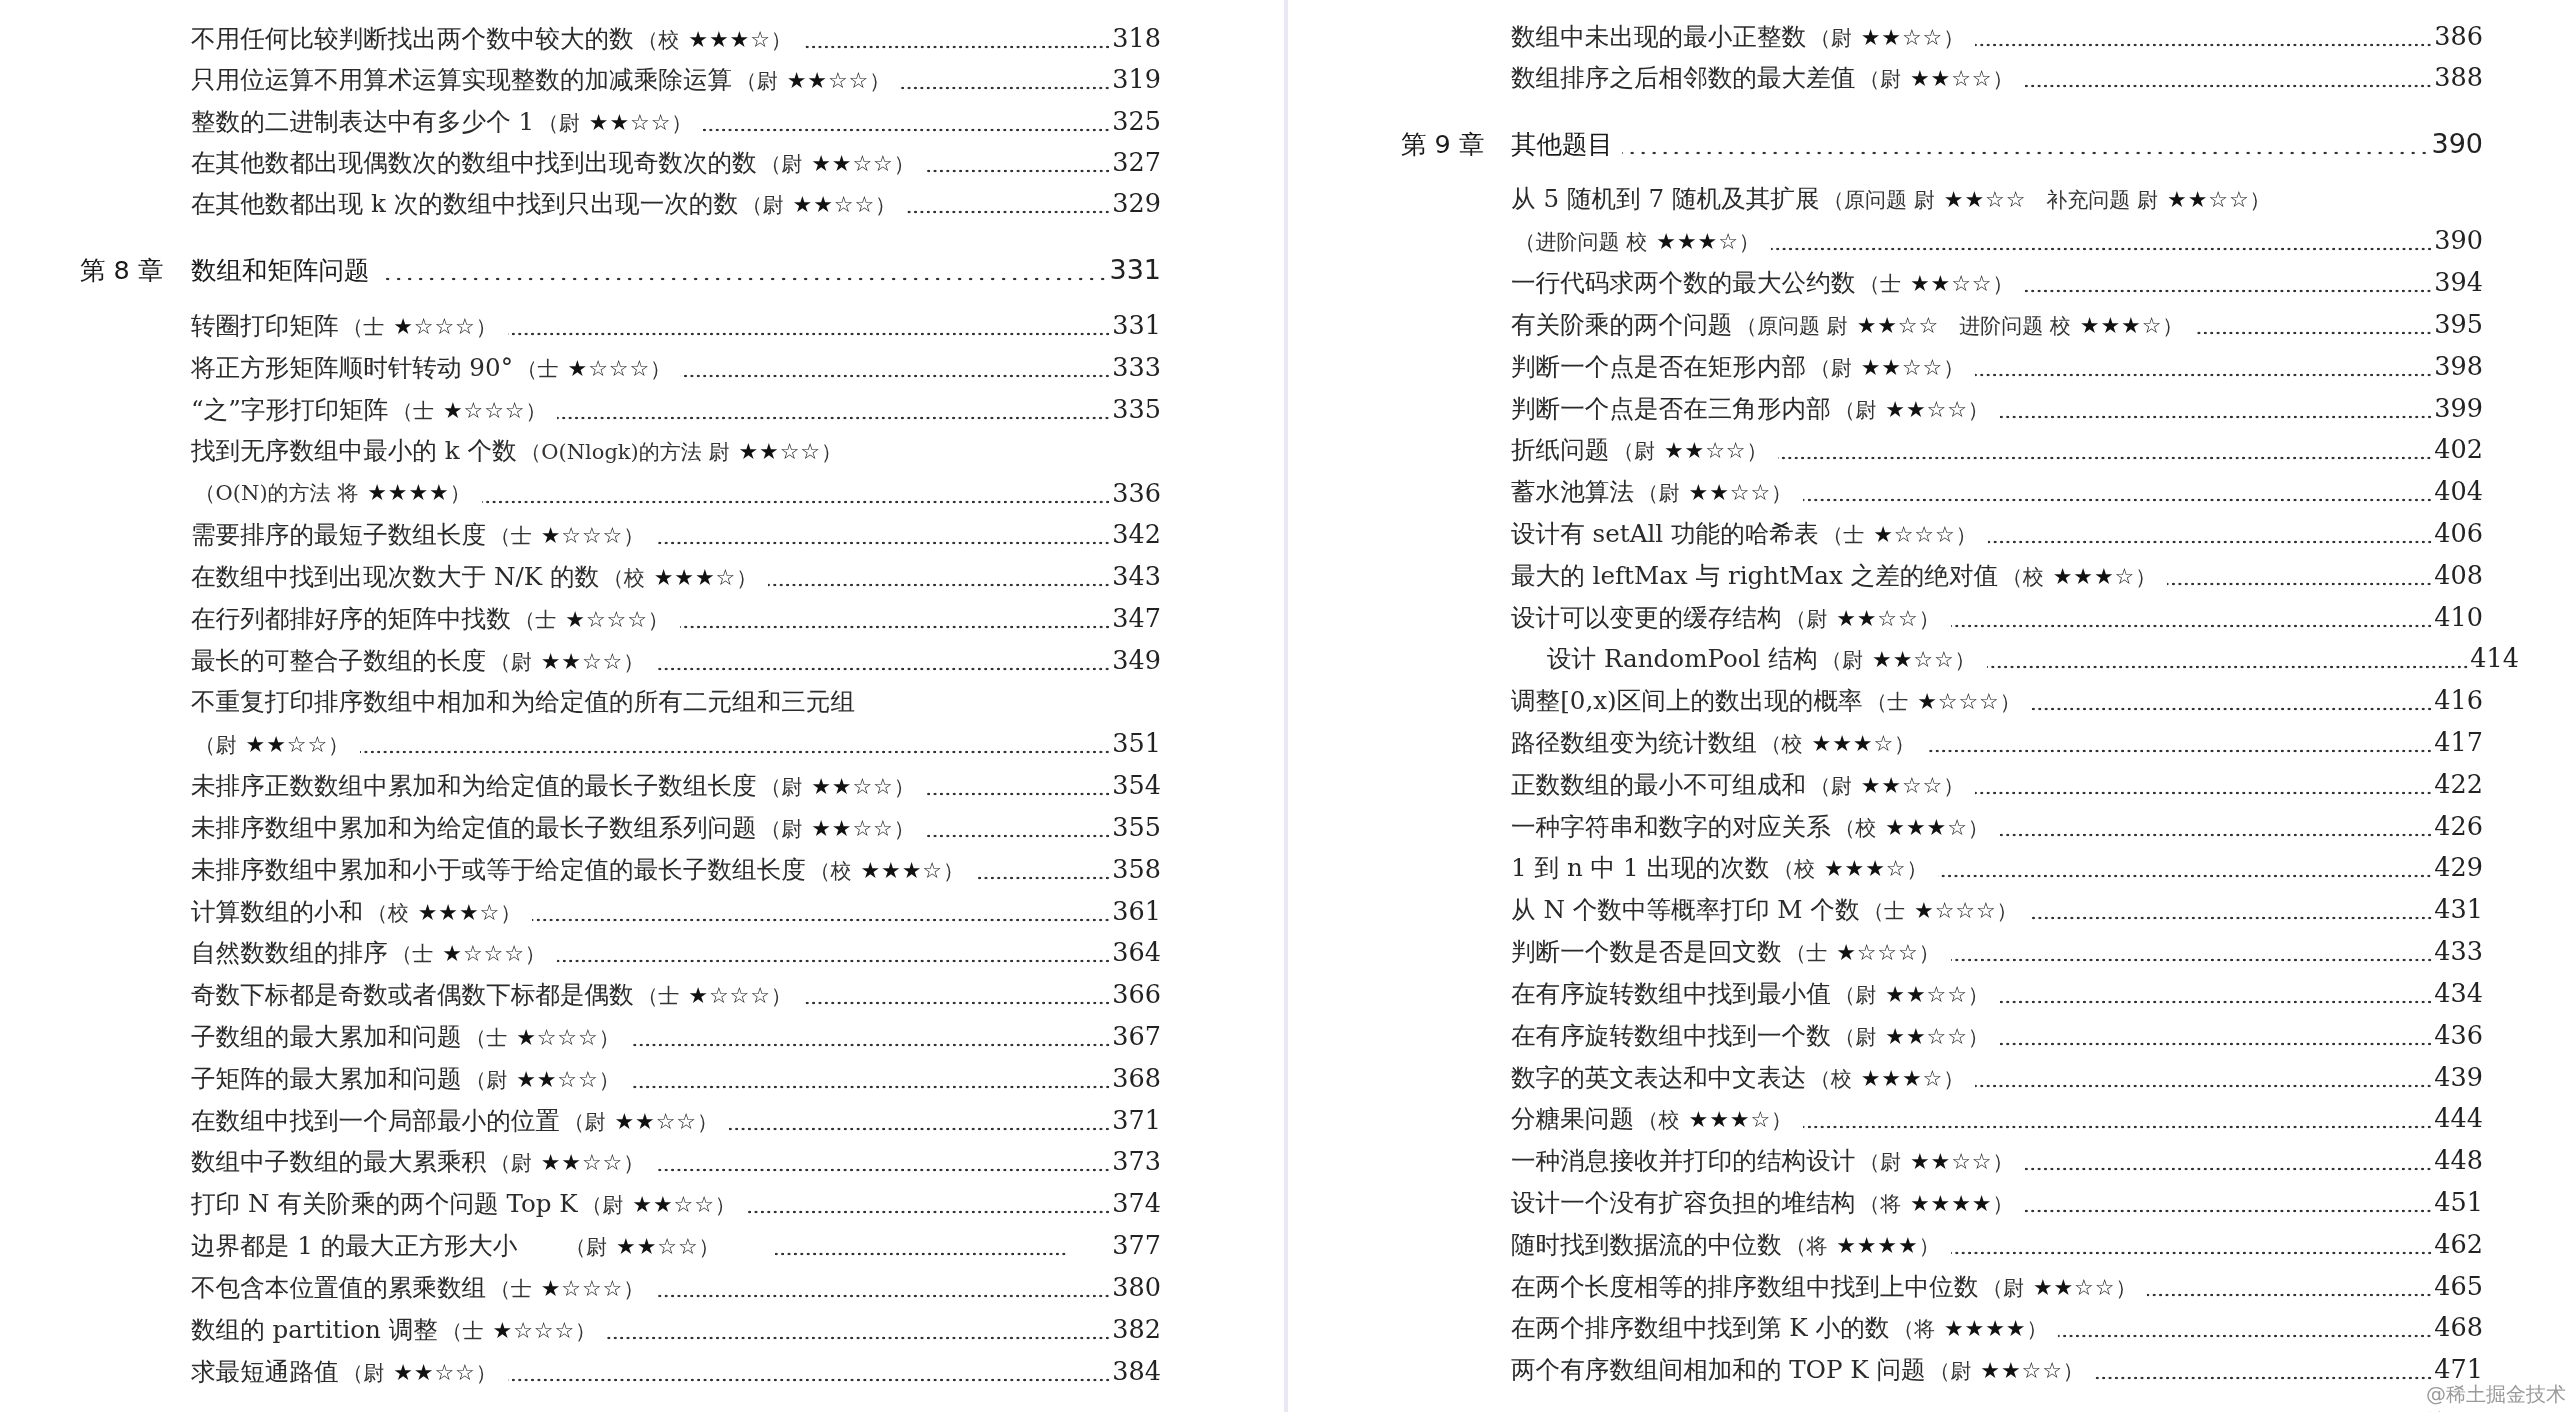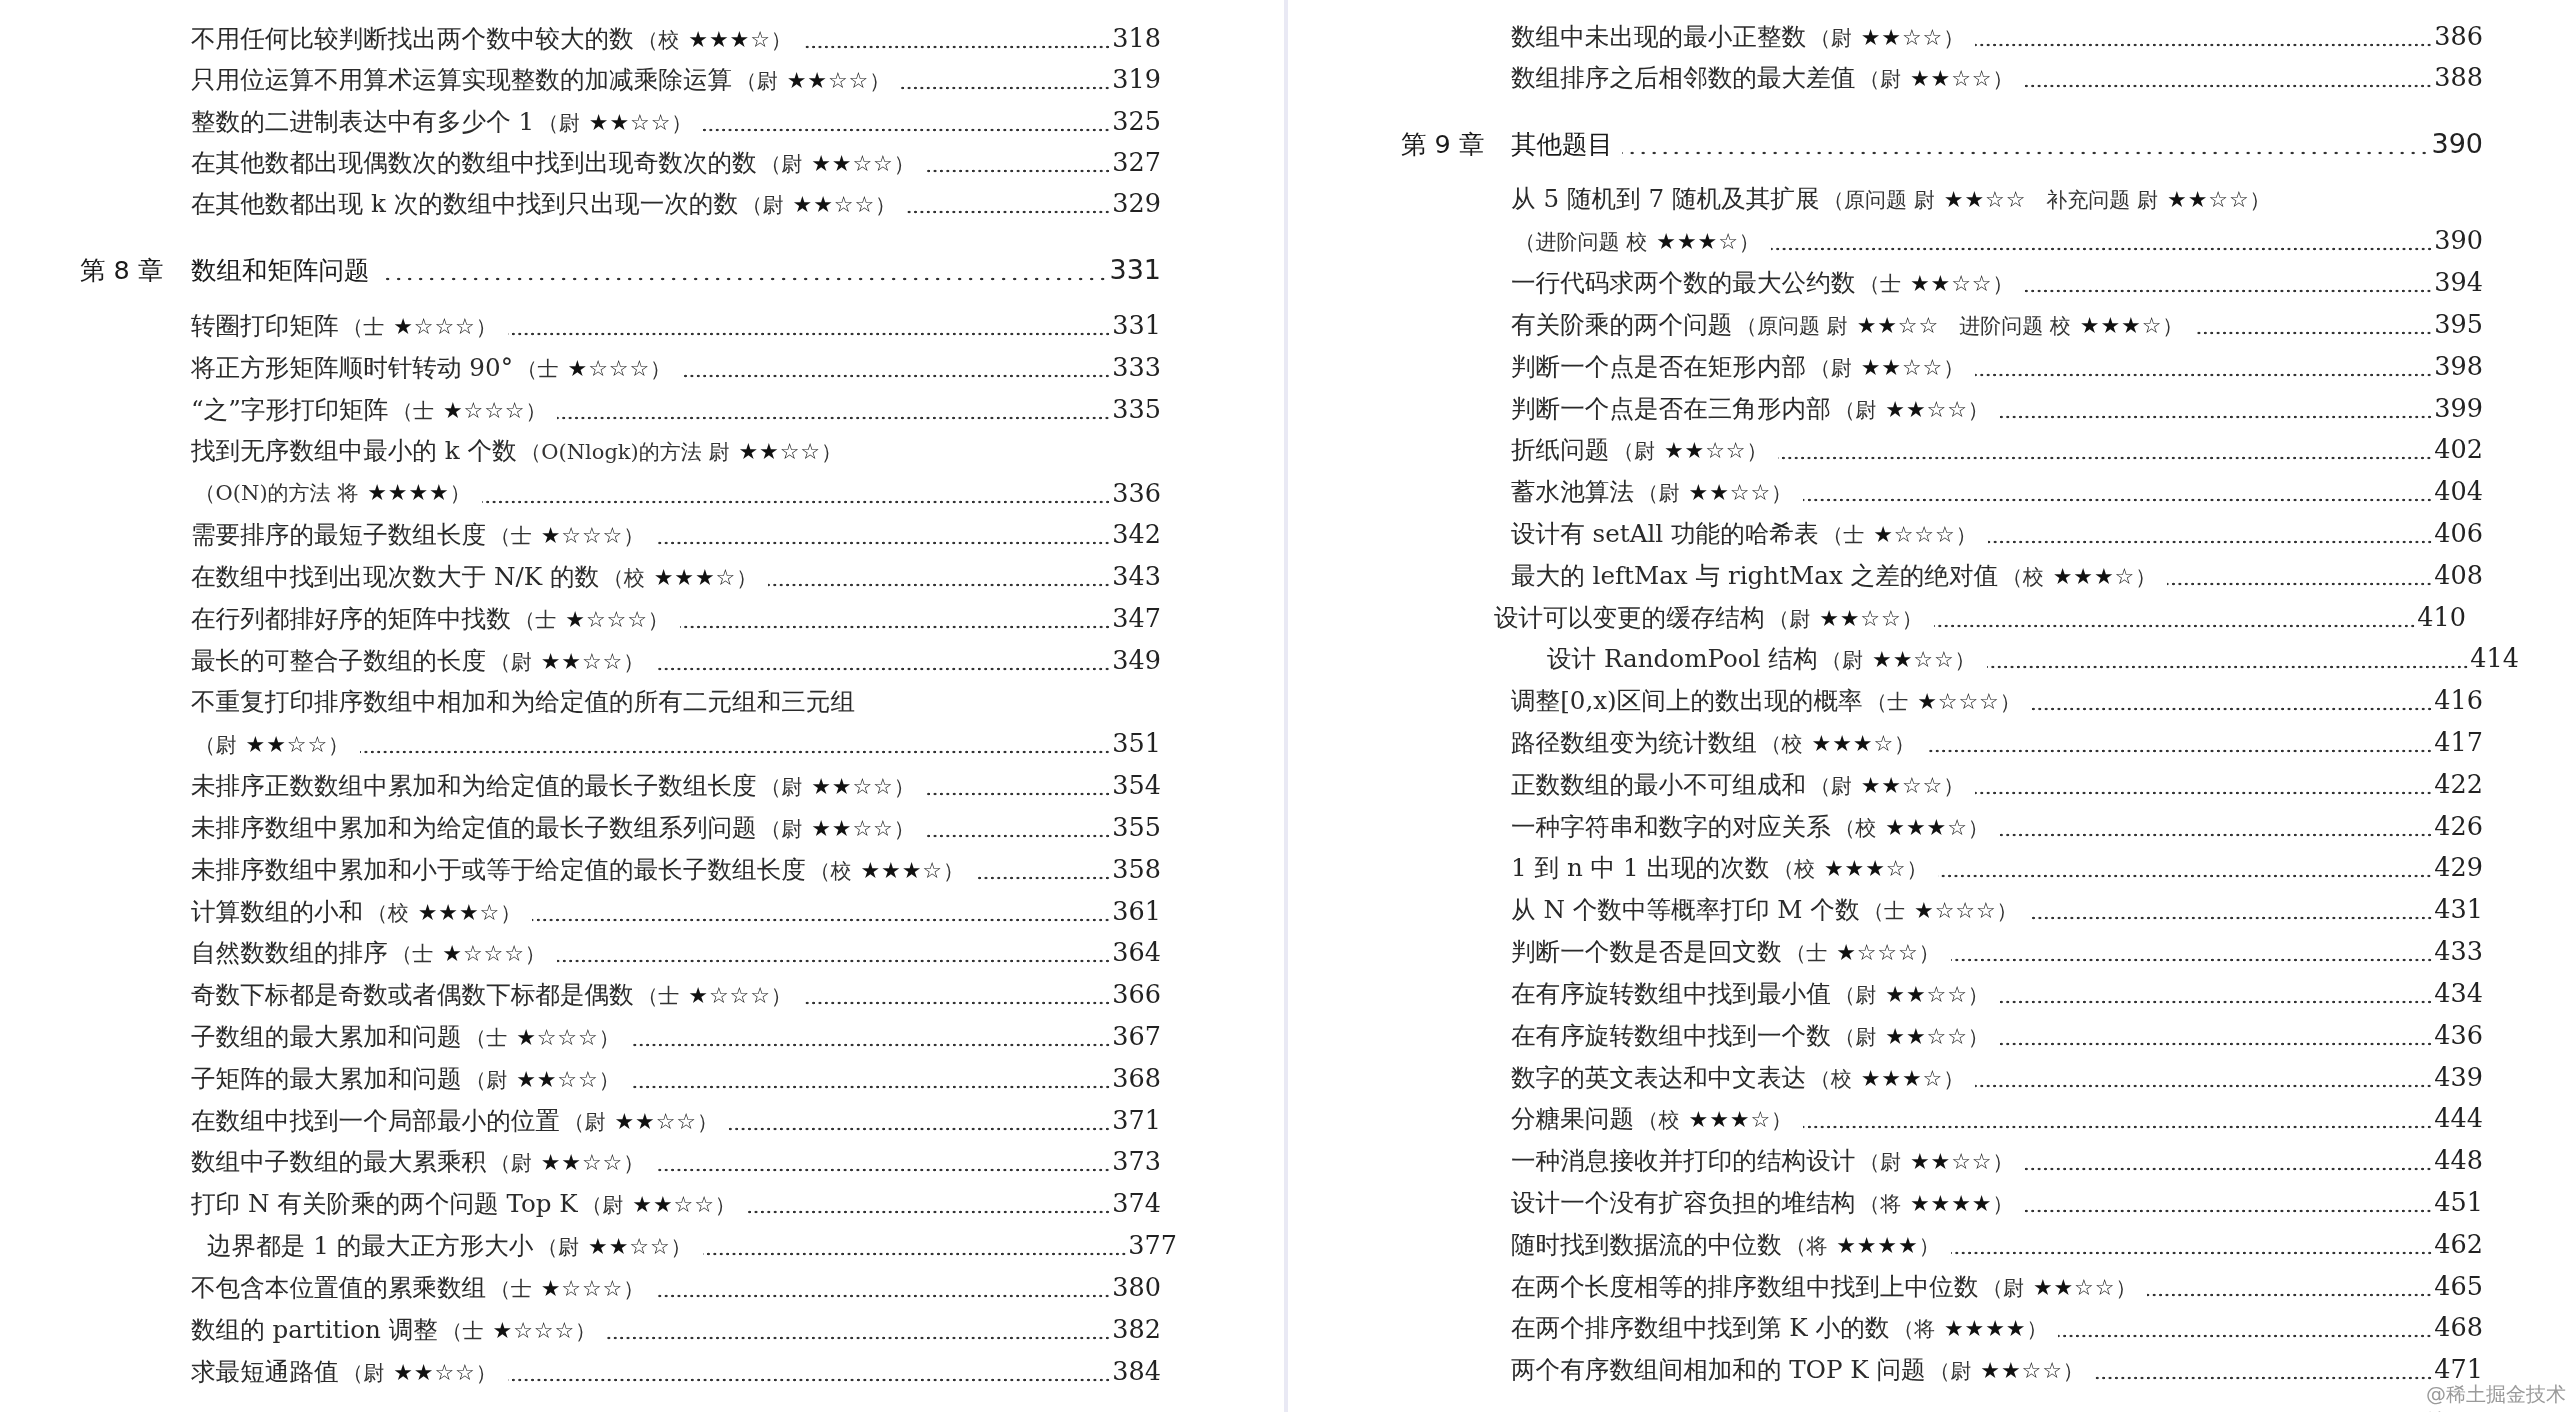--- a/index.html
+++ b/index.html
@@ -191,21 +191,21 @@
       <span class="meta"><span>（</span><span class="grade">尉</span><span class="stars">★★☆☆</span><span>）</span></span>
       <span class="leader"></span>
       <span class="page-num">373</span>
     </div>
     <div class="row" style="left: 191px; top: 1185px; width: 970px;">
       <span class="title">打印 N 有关阶乘的两个问题 Top K</span>
       <span class="meta"><span>（</span><span class="grade">尉</span><span class="stars">★★☆☆</span><span>）</span></span>
       <span class="leader"></span>
       <span class="page-num">374</span>
     </div>
-    <div class="row" style="left: 207px; top: 1227px; width: 970px;">
+    <div class="row" style="left: 191px; top: 1227px; width: 970px; gap: 44px;">
       <span class="title">边界都是 1 的最大正方形大小</span>
       <span class="meta"><span>（</span><span class="grade">尉</span><span class="stars">★★☆☆</span><span>）</span></span>
       <span class="leader"></span>
       <span class="page-num">377</span>
     </div>
     <div class="row" style="left: 191px; top: 1269px; width: 970px;">
       <span class="title">不包含本位置值的累乘数组</span>
       <span class="meta"><span>（</span><span class="grade">士</span><span class="stars">★☆☆☆</span><span>）</span></span>
       <span class="leader"></span>
       <span class="page-num">380</span>
@@ -293,21 +293,21 @@
       <span class="meta"><span>（</span><span class="grade">士</span><span class="stars">★☆☆☆</span><span>）</span></span>
       <span class="leader"></span>
       <span class="page-num">406</span>
     </div>
     <div class="row" style="left: 223px; top: 557px; width: 972px;">
       <span class="title">最大的 leftMax 与 rightMax 之差的绝对值</span>
       <span class="meta"><span>（</span><span class="grade">校</span><span class="stars">★★★☆</span><span>）</span></span>
       <span class="leader"></span>
       <span class="page-num">408</span>
     </div>
-    <div class="row" style="left: 206px; top: 599px; width: 972px;">
+    <div class="row" style="left: 223px; top: 599px; width: 972px;">
       <span class="title">设计可以变更的缓存结构</span>
       <span class="meta"><span>（</span><span class="grade">尉</span><span class="stars">★★☆☆</span><span>）</span></span>
       <span class="leader"></span>
       <span class="page-num">410</span>
     </div>
     <div class="row" style="left: 223px; top: 640px; width: 972px; margin-left: 36px;">
       <span class="title">设计 RandomPool 结构</span>
       <span class="meta"><span>（</span><span class="grade">尉</span><span class="stars">★★☆☆</span><span>）</span></span>
       <span class="leader"></span>
       <span class="page-num">414</span>

